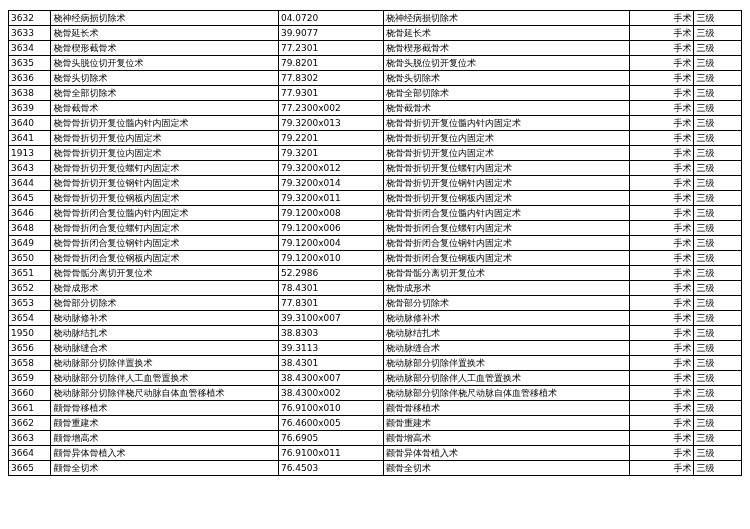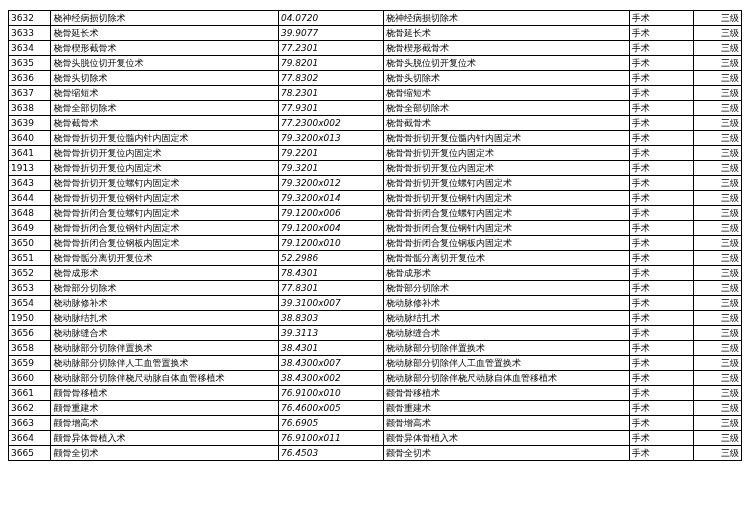--- a/index.html
+++ b/index.html
@@ -45,33 +45,32 @@
     padding-left: 4px;
   }
   td.c-name {
     width: 225px;
     text-align: left;
   }
   td.c-code {
     width: 104px;
     text-align: left;
     padding-left: 4px;
-    font-style: italic;
   }
   td.c-name2 {
     width: 243px;
     text-align: left;
   }
   td.c-type {
     width: 64px;
-    text-align: left;
+    text-align: right;
   }
   td.c-level {
     width: 47px;
-    text-align: right;
+    text-align: left;
   }
 </style>
 </head>
 <body>
 
 <div id="page">
   <table class="codes">
     <tbody>
         <tr>
           <td class="c-no">3632</td>
@@ -107,28 +106,20 @@
         </tr>
         <tr>
           <td class="c-no">3636</td>
           <td class="c-name">桡骨头切除术</td>
           <td class="c-code">77.8302</td>
           <td class="c-name2">桡骨头切除术</td>
           <td class="c-type">手术</td>
           <td class="c-level">三级</td>
         </tr>
         <tr>
-          <td class="c-no">3637</td>
-          <td class="c-name">桡骨缩短术</td>
-          <td class="c-code">78.2301</td>
-          <td class="c-name2">桡骨缩短术</td>
-          <td class="c-type">手术</td>
-          <td class="c-level">三级</td>
-        </tr>
-        <tr>
           <td class="c-no">3638</td>
           <td class="c-name">桡骨全部切除术</td>
           <td class="c-code">77.9301</td>
           <td class="c-name2">桡骨全部切除术</td>
           <td class="c-type">手术</td>
           <td class="c-level">三级</td>
         </tr>
         <tr>
           <td class="c-no">3639</td>
           <td class="c-name">桡骨截骨术</td>
@@ -167,20 +158,36 @@
           <td class="c-code">79.3200x012</td>
           <td class="c-name2">桡骨骨折切开复位螺钉内固定术</td>
           <td class="c-type">手术</td>
           <td class="c-level">三级</td>
         </tr>
         <tr>
           <td class="c-no">3644</td>
           <td class="c-name">桡骨骨折切开复位钢针内固定术</td>
           <td class="c-code">79.3200x014</td>
           <td class="c-name2">桡骨骨折切开复位钢针内固定术</td>
+          <td class="c-type">手术</td>
+          <td class="c-level">三级</td>
+        </tr>
+        <tr>
+          <td class="c-no">3645</td>
+          <td class="c-name">桡骨骨折切开复位钢板内固定术</td>
+          <td class="c-code">79.3200x011</td>
+          <td class="c-name2">桡骨骨折切开复位钢板内固定术</td>
+          <td class="c-type">手术</td>
+          <td class="c-level">三级</td>
+        </tr>
+        <tr>
+          <td class="c-no">3646</td>
+          <td class="c-name">桡骨骨折闭合复位髓内针内固定术</td>
+          <td class="c-code">79.1200x008</td>
+          <td class="c-name2">桡骨骨折闭合复位髓内针内固定术</td>
           <td class="c-type">手术</td>
           <td class="c-level">三级</td>
         </tr>
         <tr>
           <td class="c-no">3648</td>
           <td class="c-name">桡骨骨折闭合复位螺钉内固定术</td>
           <td class="c-code">79.1200x006</td>
           <td class="c-name2">桡骨骨折闭合复位螺钉内固定术</td>
           <td class="c-type">手术</td>
           <td class="c-level">三级</td>

